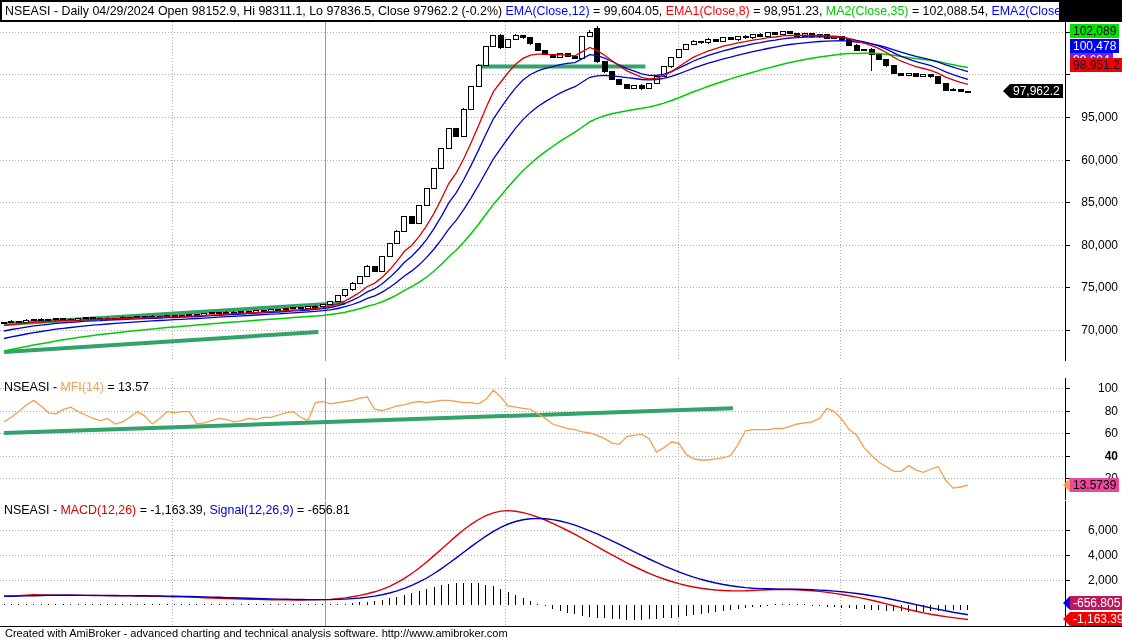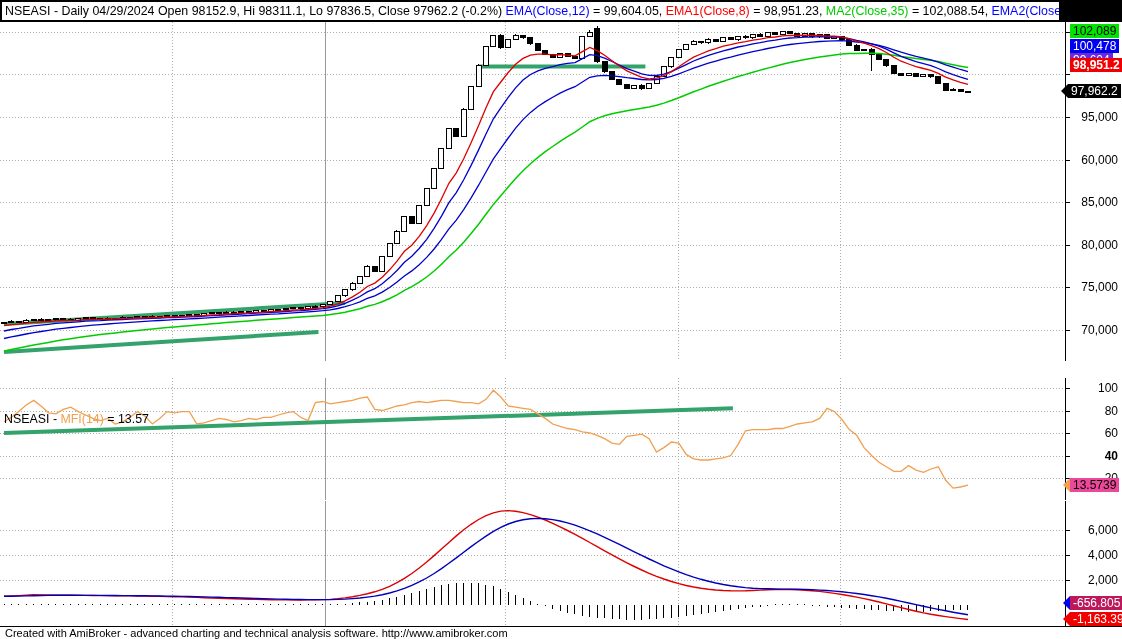--- a/index.html
+++ b/index.html
@@ -15,21 +15,21 @@
   #svg-macd{top:501px;}
   #xaxis{position:absolute;left:0;top:360px;width:1122px;height:18px;background:#fff;}
   #xaxis-inner{position:absolute;left:0;top:0;width:1065px;height:17px;box-sizing:border-box;
                border-top:1px solid #000;border-bottom:1px solid #000;border-right:1px solid #000;}
   .xtick{position:absolute;width:1px;height:5px;background:#000;top:1px;}
   .xlabel{position:absolute;top:3px;font-size:11px;color:#000;white-space:nowrap;}
   .ylabel{position:absolute;width:48px;text-align:right;font-size:12px;color:#000;}
   .tag{position:absolute;font-size:12px;line-height:14px;height:14px;padding:0 3px 0 3px;white-space:nowrap;}
   .nub{position:absolute;left:-7px;top:0;width:0;height:0;border-top:7px solid transparent;
        border-bottom:7px solid transparent;}
-  .panetitle{position:absolute;left:4px;font-size:12.4px;line-height:14px;white-space:pre;background:transparent;margin-top:32px;}
+  .panetitle{position:absolute;left:4px;font-size:12.4px;line-height:14px;white-space:pre;background:transparent;}
   #statusbar{position:absolute;left:0;top:626px;width:1122px;height:13px;background:#fff;
              border-top:1px solid #000;font-size:11px;line-height:12px;color:#000;padding-left:5px;box-sizing:content-box;}
 </style>
 </head>
 <body>
 
 <div id="app">
   <div id="topstrip">
     <div id="titlebar"><span style="color: rgb(0, 0, 0);">NSEASI - Daily 04/29/2024 Open 98152.9, Hi 98311.1, Lo 97836.5, Close 97962.2 (-0.2%) </span><span style="color: rgb(0, 0, 255);">EMA(Close,12)</span><span style="color: rgb(0, 0, 0);"> = 99,604.05, </span><span style="color: rgb(255, 0, 0);">EMA1(Close,8)</span><span style="color: rgb(0, 0, 0);"> = 98,951.23, </span><span style="color: rgb(0, 204, 0);">MA2(Close,35)</span><span style="color: rgb(0, 0, 0);"> = 102,088.54, </span><span style="color: rgb(0, 0, 255);">EMA2(Close,20</span></div>
   </div>
@@ -494,32 +494,33 @@
       </g>
       <polyline points="4.0,95.3 11.4,95.0 18.8,94.6 26.2,94.1 33.7,93.8 41.1,93.9 48.5,94.0 55.9,94.1 63.3,94.3 70.7,94.3 78.2,94.4 85.6,94.4 93.0,94.5 100.4,94.6 107.8,94.6 115.2,94.7 122.6,94.8 130.1,94.9 137.5,95.0 144.9,95.1 152.3,95.3 159.7,95.4 167.1,95.6 174.5,95.8 182.0,95.9 189.4,96.1 196.8,96.4 204.2,96.7 211.6,97.0 219.0,97.3 226.4,97.5 233.9,97.8 241.3,98.0 248.7,98.3 256.1,98.4 263.5,98.6 270.9,98.8 278.4,98.9 285.8,98.9 293.2,99.0 300.6,99.0 308.0,98.9 315.4,98.8 322.8,98.6 330.3,98.4 337.7,97.8 345.1,96.9 352.5,95.8 359.9,94.4 367.3,92.8 374.8,90.8 382.2,88.3 389.6,85.3 397.0,81.6 404.4,77.4 411.8,72.5 419.2,67.0 426.7,61.0 434.1,54.6 441.5,48.0 448.9,41.4 456.3,34.9 463.7,28.8 471.1,23.3 478.6,18.5 486.0,14.6 493.4,11.8 500.8,10.1 508.2,9.6 515.6,10.3 523.0,11.6 530.5,13.6 537.9,16.1 545.3,19.0 552.7,22.3 560.1,25.8 567.5,29.5 575.0,33.4 582.4,37.4 589.8,41.5 597.2,45.6 604.6,49.8 612.0,53.9 619.4,57.9 626.9,61.8 634.3,65.5 641.7,69.0 649.1,72.3 656.5,75.3 663.9,78.0 671.4,80.5 678.8,82.6 686.2,84.5 693.6,86.0 701.0,87.3 708.4,88.3 715.8,89.0 723.3,89.5 730.7,89.8 738.1,89.9 745.5,89.8 752.9,89.5 760.3,89.1 767.7,88.8 775.2,88.6 782.6,88.4 790.0,88.5 797.4,88.8 804.8,89.2 812.2,89.8 819.6,90.4 827.1,91.4 834.5,92.4 841.9,93.5 849.3,94.8 856.7,96.1 864.1,97.6 871.6,99.3 879.0,101.0 886.4,102.9 893.8,104.8 901.2,106.6 908.6,108.5 916.0,110.3 923.5,111.9 930.9,113.3 938.3,114.5 945.7,115.6 953.1,116.6 960.5,117.6 968.0,118.5" fill="none" stroke="#DD0000" stroke-width="1.4"></polyline>
       <polyline points="4.0,95.3 11.4,95.2 18.8,95.1 26.2,94.9 33.7,94.7 41.1,94.5 48.5,94.4 55.9,94.3 63.3,94.3 70.7,94.3 78.2,94.3 85.6,94.4 93.0,94.4 100.4,94.4 107.8,94.5 115.2,94.5 122.6,94.6 130.1,94.6 137.5,94.7 144.9,94.8 152.3,94.9 159.7,95.0 167.1,95.1 174.5,95.2 182.0,95.4 189.4,95.5 196.8,95.7 204.2,95.9 211.6,96.1 219.0,96.3 226.4,96.6 233.9,96.8 241.3,97.0 248.7,97.3 256.1,97.5 263.5,97.7 270.9,97.9 278.4,98.1 285.8,98.3 293.2,98.4 300.6,98.5 308.0,98.6 315.4,98.6 322.8,98.6 330.3,98.6 337.7,98.4 345.1,98.1 352.5,97.6 359.9,97.0 367.3,96.1 374.8,95.1 382.2,93.7 389.6,92.0 397.0,89.9 404.4,87.4 411.8,84.4 419.2,80.9 426.7,77.0 434.1,72.5 441.5,67.6 448.9,62.3 456.3,56.9 463.7,51.2 471.1,45.6 478.6,40.2 486.0,35.1 493.4,30.4 500.8,26.4 508.2,23.0 515.6,20.5 523.0,18.7 530.5,17.7 537.9,17.4 545.3,17.7 552.7,18.6 560.1,20.0 567.5,21.9 575.0,24.2 582.4,26.8 589.8,29.8 597.2,32.9 604.6,36.3 612.0,39.8 619.4,43.4 626.9,47.1 634.3,50.8 641.7,54.4 649.1,58.0 656.5,61.4 663.9,64.8 671.4,67.9 678.8,70.8 686.2,73.6 693.6,76.1 701.0,78.3 708.4,80.3 715.8,82.0 723.3,83.5 730.7,84.8 738.1,85.8 745.5,86.6 752.9,87.2 760.3,87.6 767.7,87.8 775.2,88.0 782.6,88.1 790.0,88.1 797.4,88.3 804.8,88.4 812.2,88.7 819.6,89.1 827.1,89.5 834.5,90.1 841.9,90.8 849.3,91.6 856.7,92.5 864.1,93.5 871.6,94.7 879.0,95.9 886.4,97.3 893.8,98.8 901.2,100.4 908.6,102.0 916.0,103.6 923.5,105.3 930.9,106.9 938.3,108.4 945.7,109.8 953.1,111.2 960.5,112.5 968.0,113.7" fill="none" stroke="#0000BB" stroke-width="1.4"></polyline>
       <line x1="1065.5" y1="0" x2="1065.5" y2="125" stroke="#000000" stroke-width="1" shape-rendering="crispEdges"></line>
       <line x1="1065" y1="29.5" x2="1070" y2="29.5" stroke="#000000" stroke-width="1" shape-rendering="crispEdges"></line>
       <line x1="1065" y1="54.5" x2="1070" y2="54.5" stroke="#000000" stroke-width="1" shape-rendering="crispEdges"></line>
       <line x1="1065" y1="79.5" x2="1070" y2="79.5" stroke="#000000" stroke-width="1" shape-rendering="crispEdges"></line>
       <line x1="1065" y1="104.5" x2="1070" y2="104.5" stroke="#000000" stroke-width="1" shape-rendering="crispEdges"></line>
     </svg>
   <div id="mfi-title" class="panetitle" style="top:380px"><span style="color: rgb(0, 0, 0);">NSEASI - </span><span style="color: rgb(240, 160, 80);">MFI(14)</span><span style="color: rgb(0, 0, 0);"> = 13.57</span></div>
+  <div id="macd-title" class="panetitle" style="top:503px"><span style="color: rgb(0, 0, 0);">NSEASI - </span><span style="color: rgb(221, 0, 0);">MACD(12,26)</span><span style="color: rgb(0, 0, 0);"> = -1,163.39, </span><span style="color: rgb(0, 0, 204);">Signal(12,26,9)</span><span style="color: rgb(0, 0, 0);"> = -656.81</span></div>
   <div id="labels">
       <div class="ylabel" style="top: 110px; left: 1070px;">95,000</div>
       <div class="ylabel" style="top: 152.6px; left: 1070px;">60,000</div>
       <div class="ylabel" style="top: 195.2px; left: 1070px;">85,000</div>
       <div class="ylabel" style="top: 237.8px; left: 1070px;">80,000</div>
       <div class="ylabel" style="top: 280.4px; left: 1070px;">75,000</div>
       <div class="ylabel" style="top: 323px; left: 1070px;">70,000</div>
       <div class="tag" style="top: 24px; left: 1070px; background: rgb(0, 228, 0); color: rgb(0, 0, 0);">102,089</div>
       <div class="tag" style="top: 39px; left: 1070px; background: rgb(0, 0, 240); color: rgb(255, 255, 255);">100,478</div>
       <div class="tag" style="top: 53px; left: 1070px; background: #6d28d9; color: rgb(255, 255, 255);">99,604</div>
-      <div class="tag" style="top: 58px; left: 1070px; background: rgb(240, 0, 0); color: #ffffff; font-weight: bold;">98,951.2</div>
-      <div class="tag" style="top: 84px; left: 1068px; background: rgb(0, 0, 0); color: rgb(255, 255, 255);">97,962.2<span class="nub" style="border-right: 7px solid rgb(0, 0, 0);"></span></div>
+      <div class="tag" style="top: 58px; left: 1070px; background: rgb(240, 0, 0); color: #0f172a;">98,951.2</div>
+      <div class="tag" style="top: 84px; left: 1010px; background: rgb(0, 0, 0); color: rgb(255, 255, 255);">97,962.2<span class="nub" style="border-right: 7px solid rgb(0, 0, 0);"></span></div>
       <div class="ylabel" style="top: 381px; left: 1070px;">100</div>
       <div class="ylabel" style="top: 403.5px; left: 1070px;">80</div>
       <div class="ylabel" style="top: 426px; left: 1070px;">60</div>
       <div class="ylabel" style="top: 448.5px; left: 1070px; font-weight: bold;">40</div>
       <div class="ylabel" style="top: 471px; left: 1070px;">20</div>
       <div class="tag" style="top: 478px; left: 1070px; background: #ec4899; color: rgb(0, 0, 0);">13.5739<span class="nub" style="border-right: 7px solid rgb(240, 160, 80);"></span></div>
       <div class="ylabel" style="top: 523px; left: 1070px;">6,000</div>
       <div class="ylabel" style="top: 548px; left: 1070px;">4,000</div>
       <div class="ylabel" style="top: 573px; left: 1070px;">2,000</div>
       <div class="tag" style="top: 596px; left: 1070px; background: #be185d; color: rgb(255, 255, 255);">-656.805<span class="nub" style="border-right: 7px solid rgb(0, 0, 240);"></span></div>

